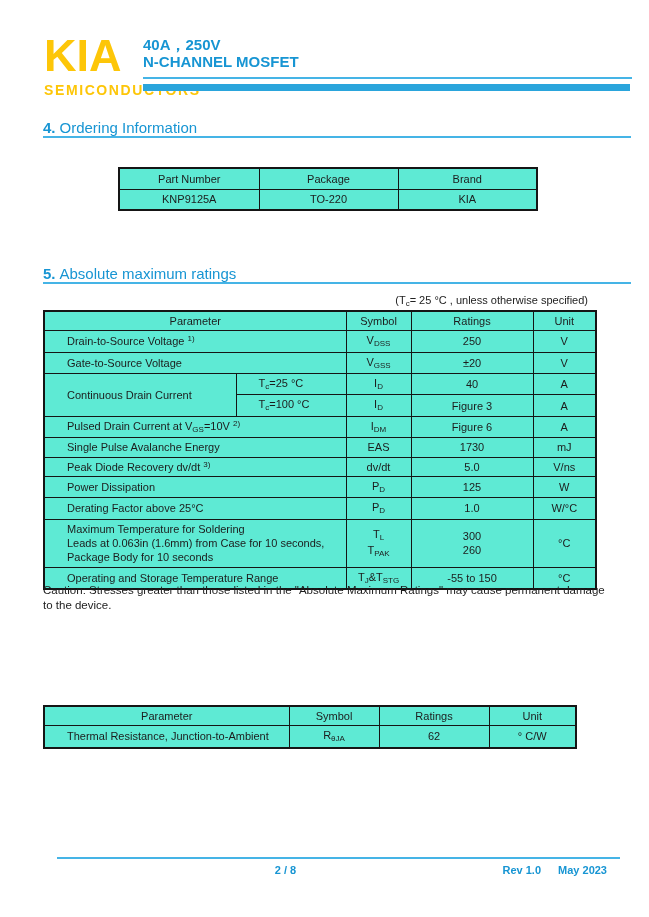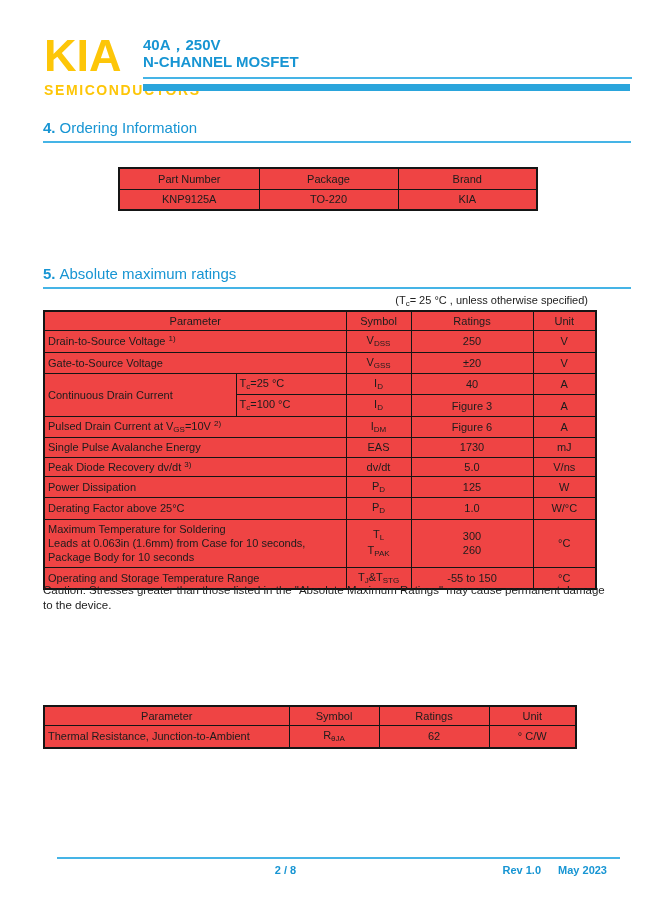--- a/index.html
+++ b/index.html
@@ -9,32 +9,32 @@
 
   
   .kia-logo { position:absolute; left:44px; top:33px; font-size:45px; font-weight:700; color:#fdc608; line-height:1; letter-spacing:0px; }
   .kia-sub  { position:absolute; left:44px; top:82px; font-size:14px; font-weight:700; color:#fdc608; letter-spacing:1.6px; }
   .subtitle { position:absolute; left:143px; top:36px; color:#1795d3; font-weight:700; font-size:15px; line-height:17px; }
   .part-number { position:absolute; right:26px; top:37px; font-size:31px; color:#1795d3; font-weight:400; }
   .hline-thin  { position:absolute; left:143px; top:77px; width:489px; height:2px; background:#45b4e6; }
   .hline-thick { position:absolute; left:143px; top:84px; width:487px; height:7px; background:#2aa5dc; }
 
   
-  .section { position:absolute; left:43px; width:588px; border-bottom:2px solid #45b4e6; padding-bottom:5px; font-size:15px; color:#1795d3; }
+  .section { position:absolute; left:43px; width:588px; border-bottom:2px solid #45b4e6; font-size:15px; color:#1795d3; }
   .section .num { font-weight:700; margin-right:4px; }
   .section-4 { top:119px; }
   .section-5 { top:265px; }
   .section-6 { top:653px; }
 
   .spec-note { position:absolute; top:294px; left:36px; width:552px; text-align:right; font-size:11px; color:#222; }
 
   
-  table { border-collapse:collapse; table-layout:fixed; border:2px solid #151515; background:#ef4444; }
+  table { border-collapse:collapse; table-layout:fixed; border:2px solid #151515; background:#5eead4; }
   td, th { border:1px solid #151515; font-size:11px; font-weight:400; color:#1c1c1c; text-align:center; vertical-align:middle; padding:2px 4px; height:19px; line-height:1.3; }
-  .pl { text-align:left; padding-left:3px; }
+  .pl { text-align:left; padding-left:22px; }
   sub { font-size:8px; vertical-align:-2px; }
   sup { font-size:8px; vertical-align:4px; }
 
   .ordering { position:absolute; left:118px; top:167px; width:418px; }
   .ordering td, .ordering th { height:21px; }
 
   .abs { position:absolute; left:43px; top:310px; width:552px; }
   .thermal { position:absolute; left:43px; top:705px; width:532px; }
 
   .caution { position:absolute; left:43px; top:583px; width:592px; font-size:11.5px; color:#1c1c1c; line-height:1.3; }

